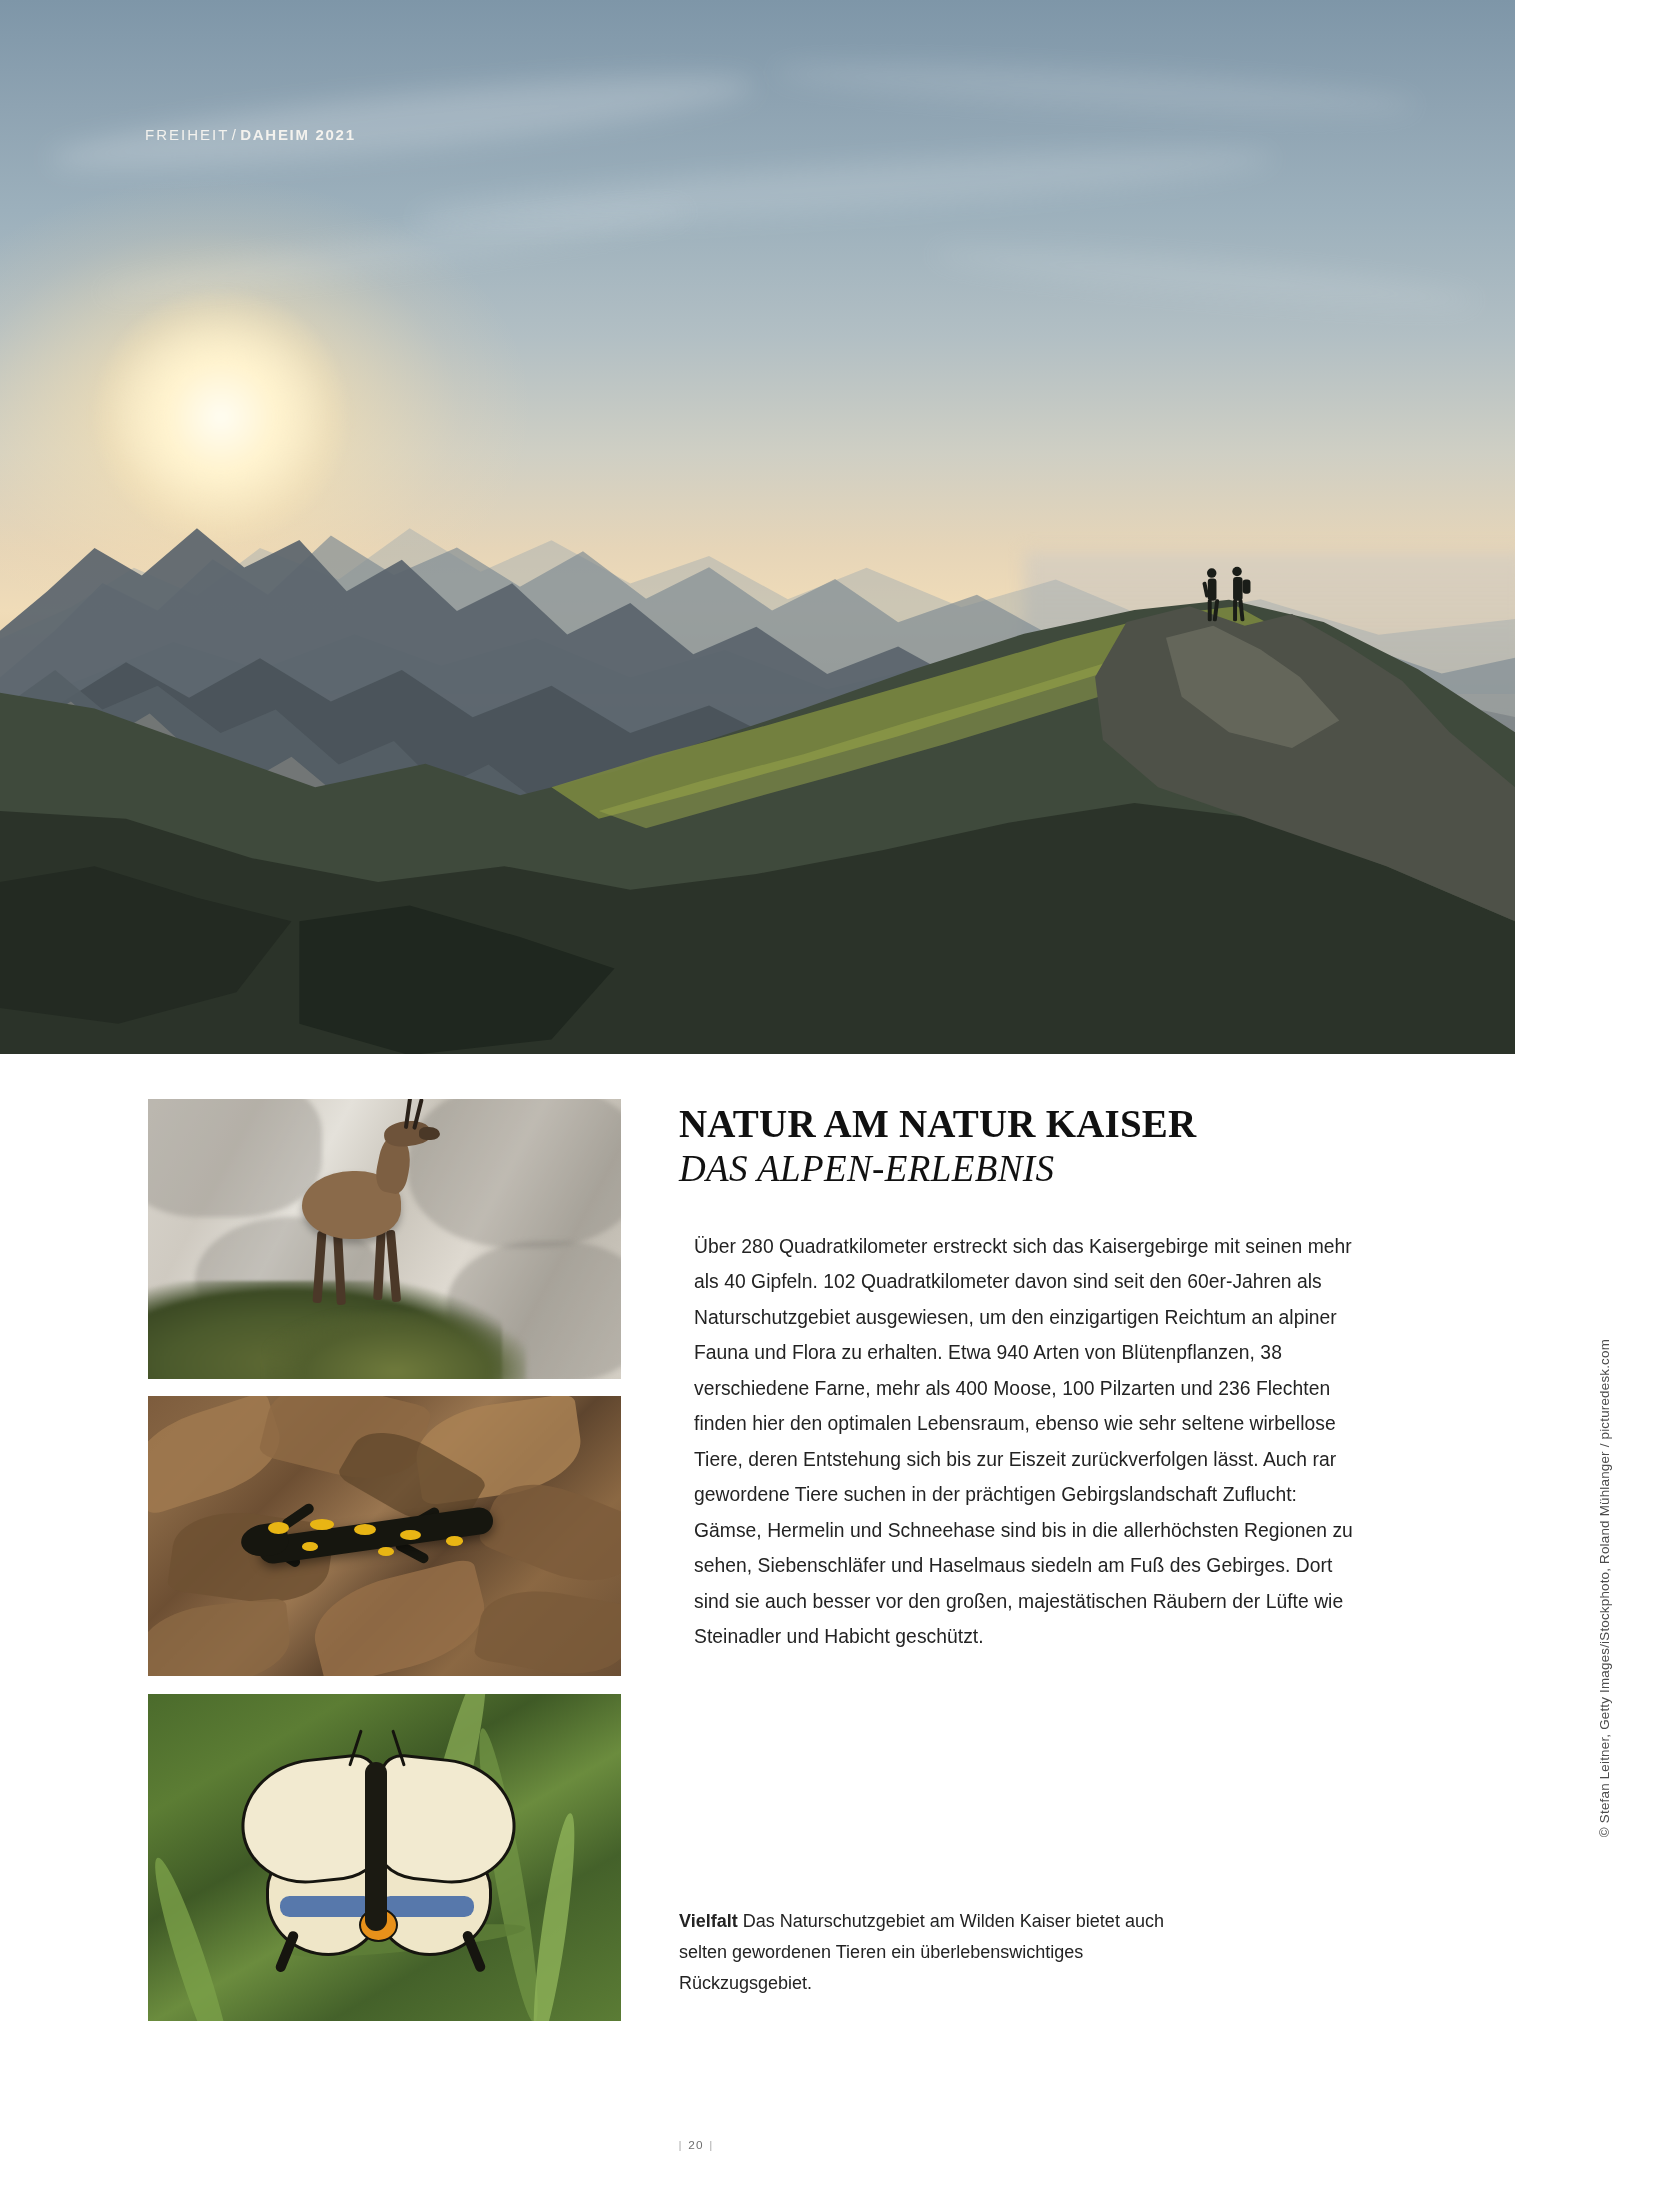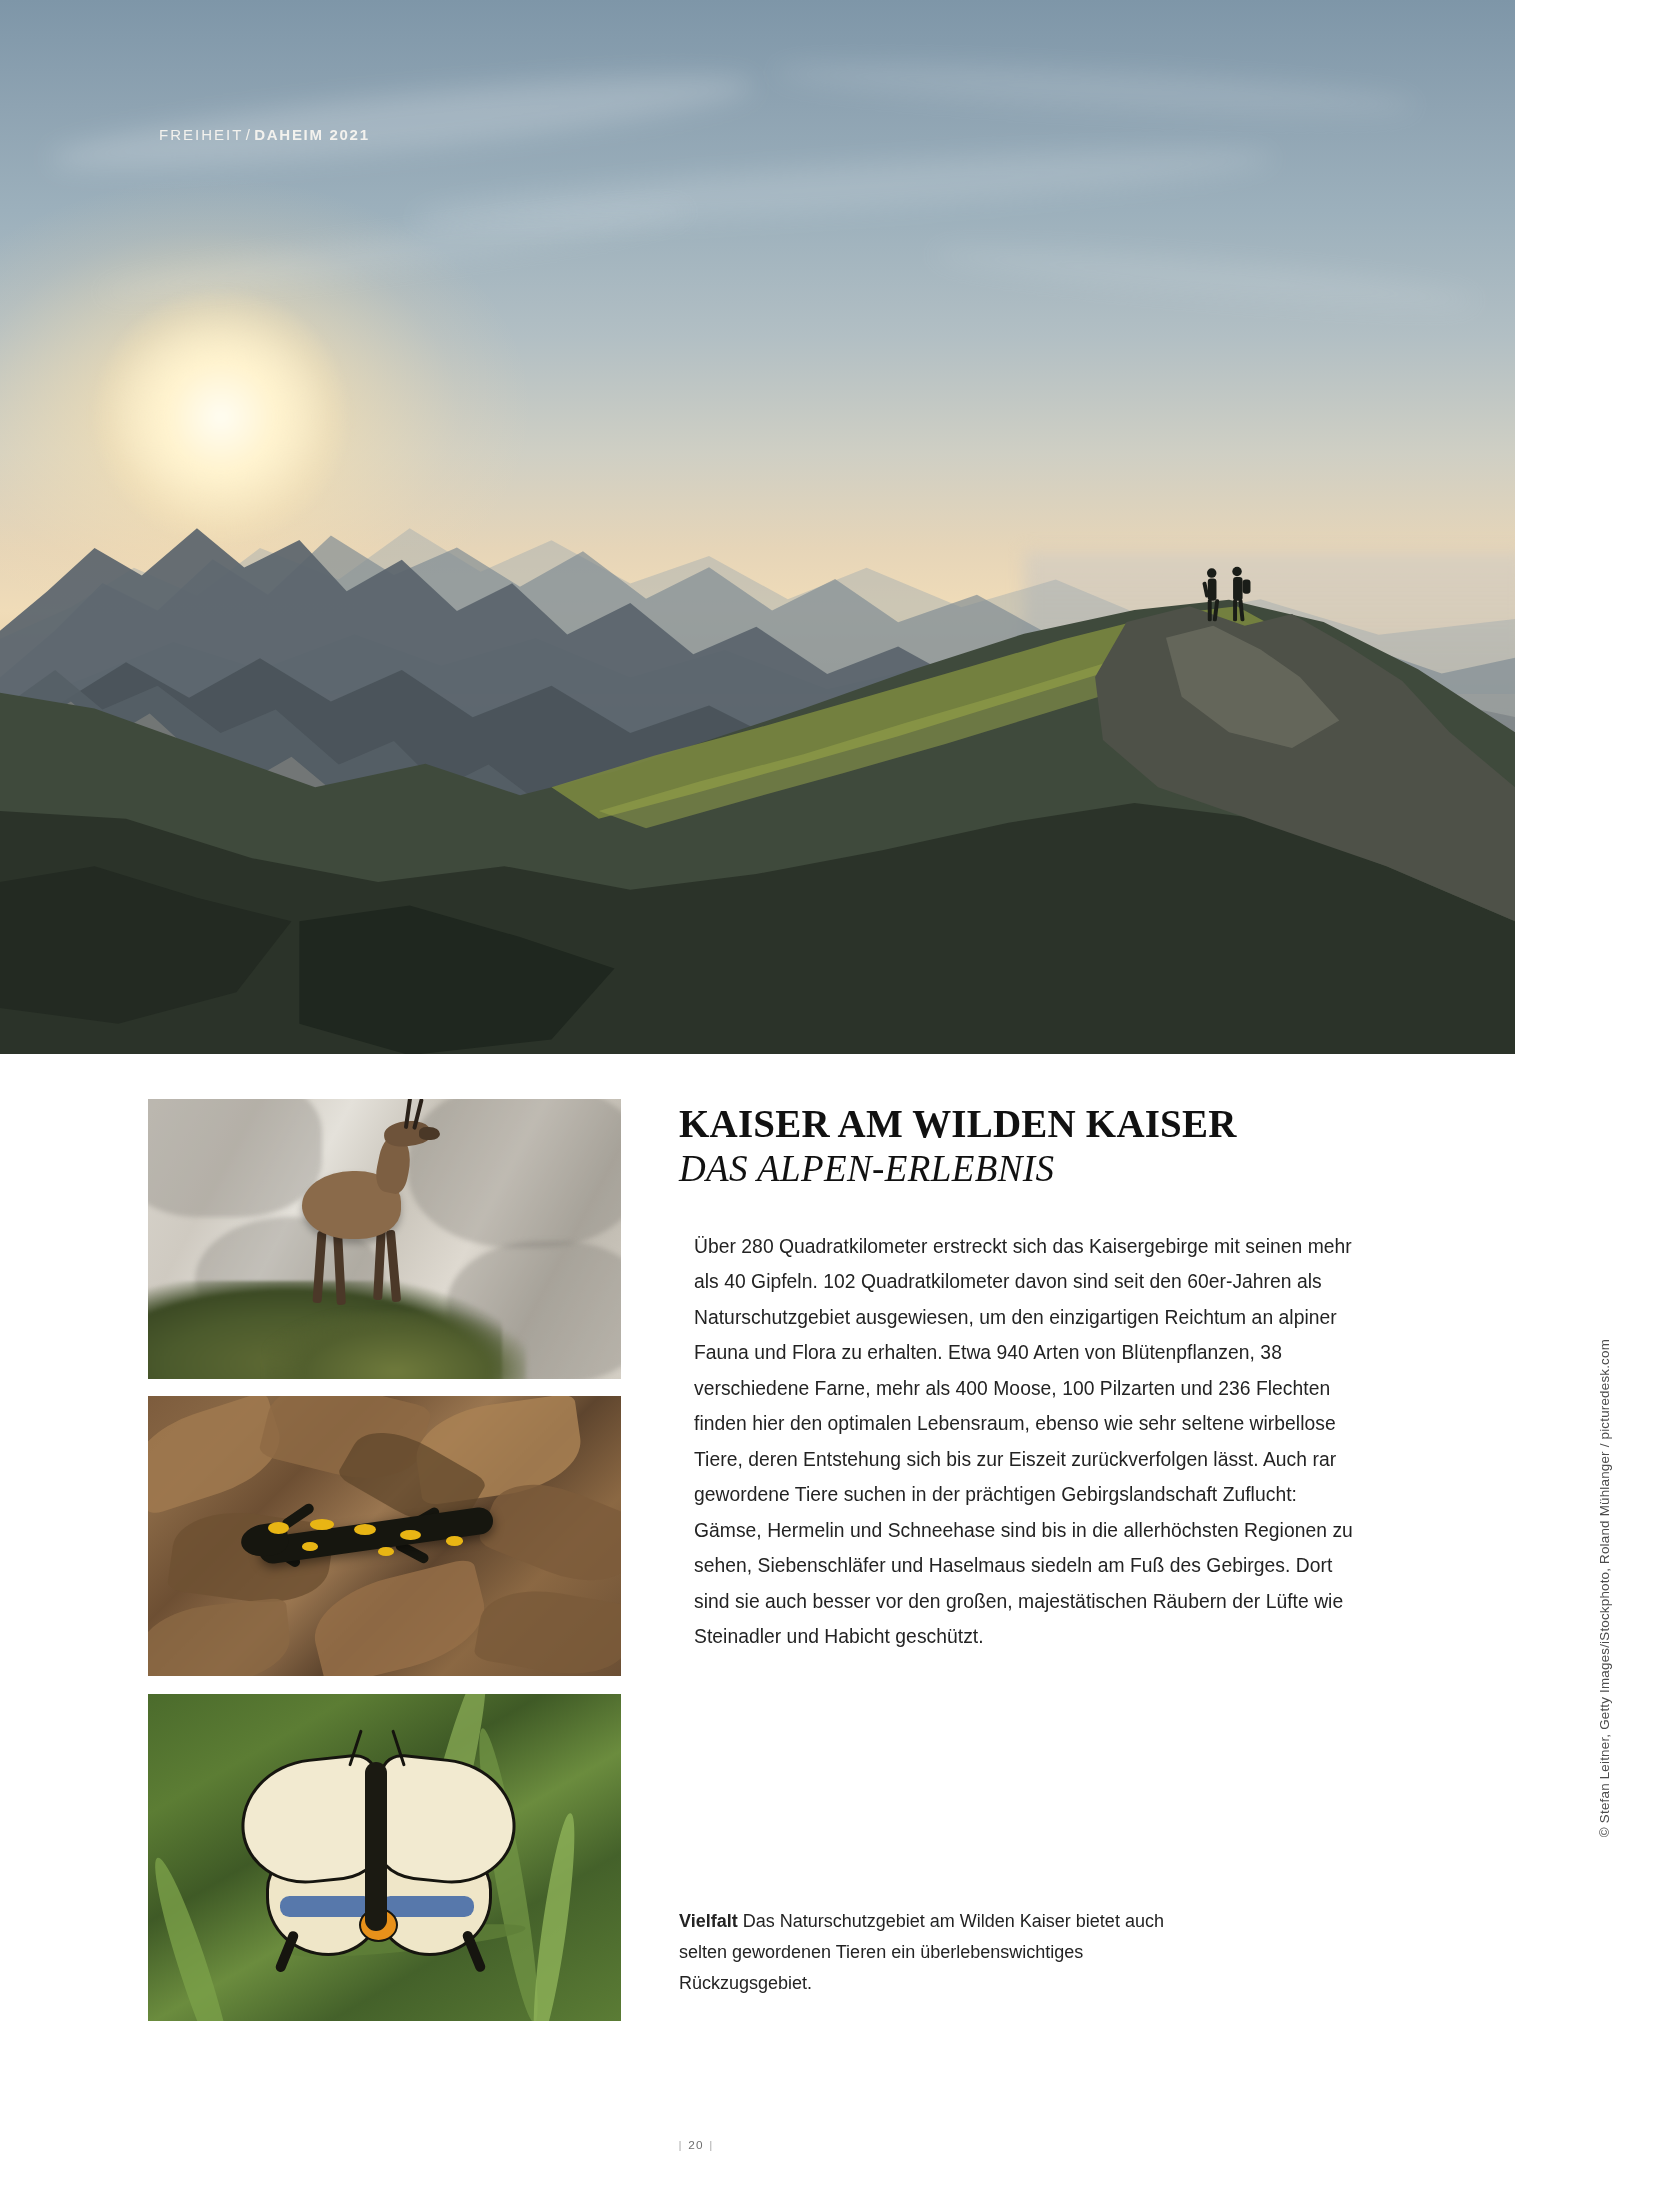--- a/index.html
+++ b/index.html
@@ -93,21 +93,21 @@
 
   .hikers {
     position: absolute;
     left: 1188px; top: 562px;
     width: 87px; height: 87px;
   }
 
   
   .kicker {
     position: absolute;
-    left: 159px;
+    left: 145px;
     top: 126px;
     font-size: 15px;
     letter-spacing: 2px;
     color: #f3f2ee;
     z-index: 20;
     white-space: nowrap;
   }
   .kicker .k-light { font-weight: 400; }
   .kicker .k-sep { font-weight: 400; padding: 0 2.4px; }
   .kicker .k-bold { font-weight: 700; letter-spacing: 1.7px; }
@@ -530,21 +530,21 @@
   <div class="bf-blue" style="left:233px;top:202px;width:93px;"></div>
   <div class="bf-orange"></div>
   <div class="bf-tail" style="left:134px;top:236px;transform:rotate(22deg);"></div>
   <div class="bf-tail" style="left:321px;top:236px;transform:rotate(-22deg);"></div>
   <div class="bf-body"></div>
   <div class="bf-antenna" style="left:206px;top:35px;transform:rotate(18deg);"></div>
   <div class="bf-antenna" style="left:249px;top:35px;transform:rotate(-18deg);"></div>
 </div>
 
 <div class="article">
-  <h1 class="headline">KAISER AM WILDEN KAISER</h1>
+  <h1 class="headline">NATUR AM NATUR KAISER</h1>
   <h2 class="subheadline">DAS ALPEN-ERLEBNIS</h2>
   <p class="body-text">Über 280 Quadratkilometer erstreckt sich das Kaisergebirge mit seinen mehr als 40 Gipfeln. 102 Quadratkilometer davon sind seit den 60er-Jahren als Naturschutzgebiet ausgewiesen, um den einzigartigen Reichtum an alpiner Fauna und Flora zu erhalten. Etwa 940 Arten von Blütenpflanzen, 38 verschiedene Farne, mehr als 400 Moose, 100 Pilzarten und 236 Flechten finden hier den optimalen Lebensraum, ebenso wie sehr seltene wirbellose Tiere, deren Entstehung sich bis zur Eiszeit zurückverfolgen lässt. Auch rar gewordene Tiere suchen in der prächtigen Gebirgslandschaft Zuflucht: Gämse, Hermelin und Schneehase sind bis in die allerhöchsten Regionen zu sehen, Siebenschläfer und Haselmaus siedeln am Fuß des Gebirges. Dort sind sie auch besser vor den großen, majestätischen Räubern der Lüfte wie Steinadler und Habicht geschützt.</p>
 </div>
 
 <div class="caption">
   <b>Vielfalt</b><span> Das Naturschutzgebiet am Wilden Kaiser bietet auch selten gewordenen Tieren ein überlebenswichtiges Rückzugsgebiet.</span>
 </div>
 
 <div class="credit">© Stefan Leitner, Getty Images/iStockphoto, Roland Mühlanger / picturedesk.com</div>
 

